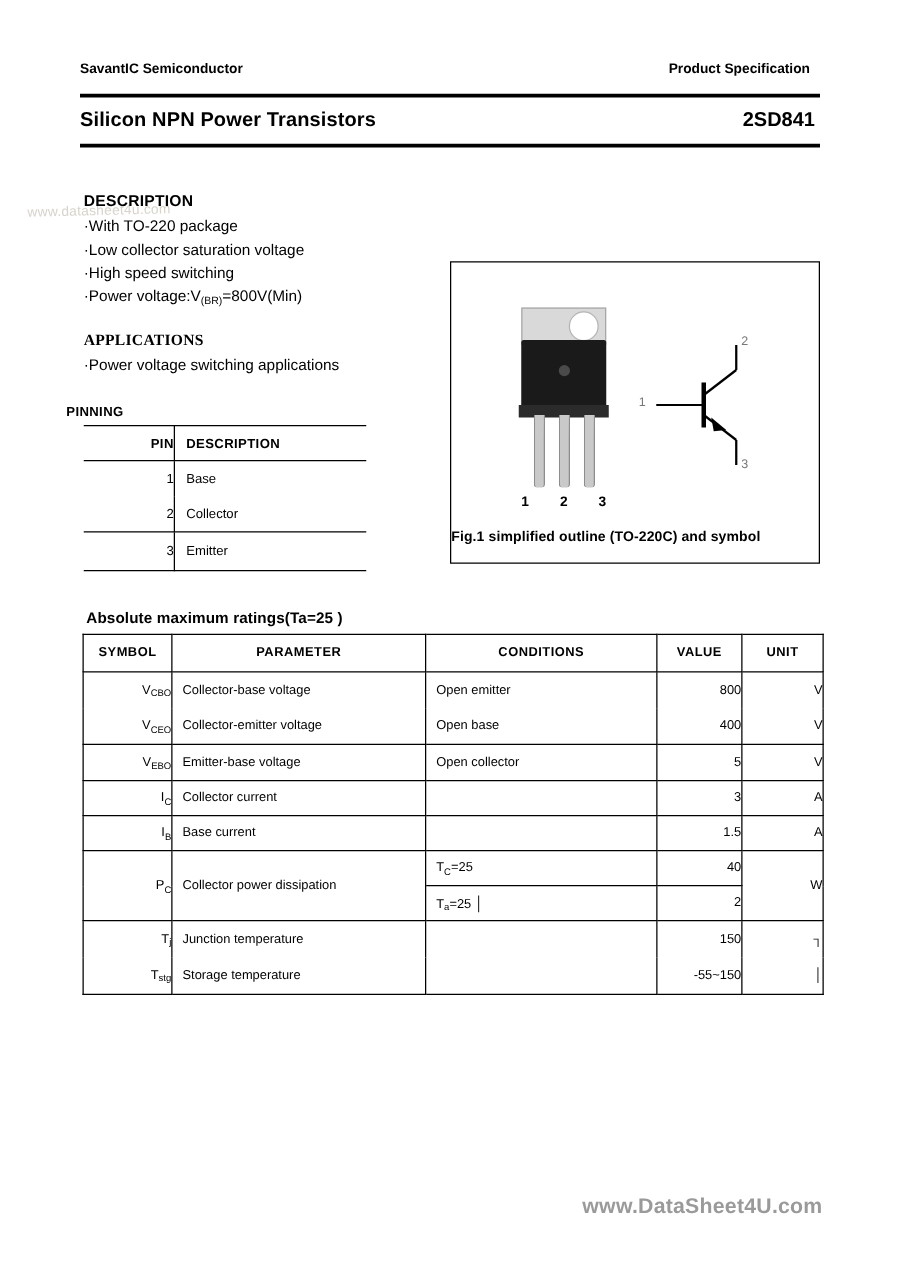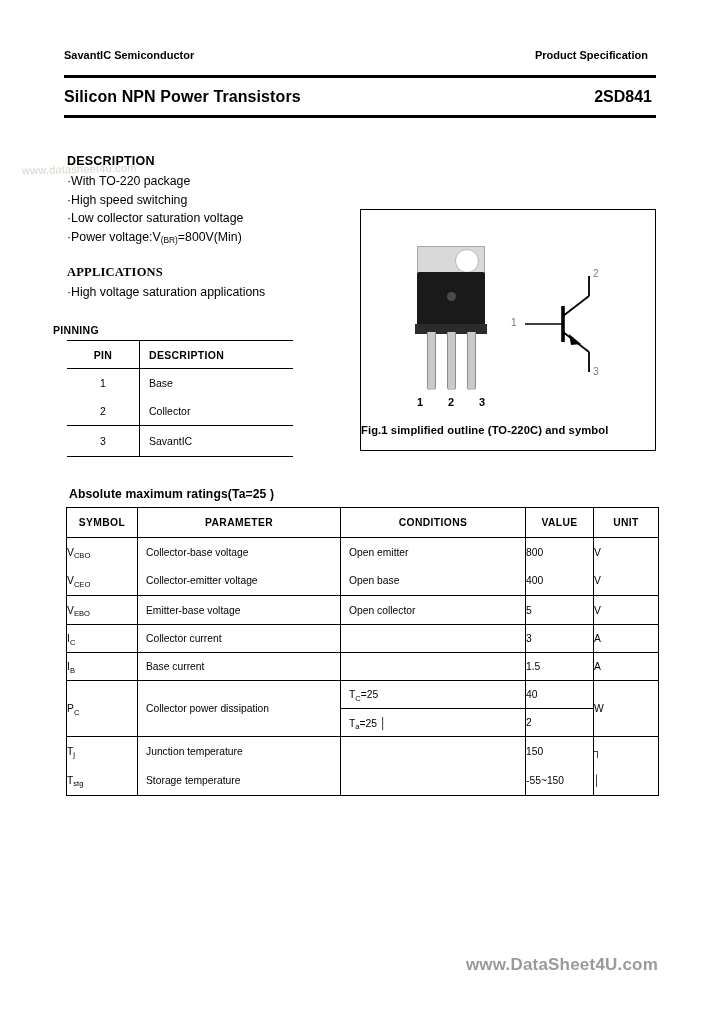--- a/index.html
+++ b/index.html
@@ -140,21 +140,21 @@
   }
   table.pin tr.hdr th {
     border-top: 1.4px solid #000;
     border-bottom: 1.4px solid #000;
     font-weight: bold;
     height: 27px;
     letter-spacing: 0.3px;
   }
   table.pin .c-pin {
     width: 72px;
-    text-align: center;
+    text-align: right;
     border-right: 1.1px solid #000;
   }
   table.pin .c-desc {
     text-align: left;
     padding-left: 9px;
   }
   table.pin tr.r1 td, table.pin tr.r2 td { height: 28px; }
   table.pin tr.r3 td { height: 30px; border-bottom: 1.4px solid #000; }
   table.pin tr.r2 td { border-bottom: 1.1px solid #000; }
 
@@ -291,21 +291,21 @@
     border-top-width: 1.5px;
   }
   .col-sym   { width: 71px; }
   .col-param { width: 203px; }
   .col-cond  { width: 185px; }
   .col-val   { width: 68px; }
   .col-unit  { width: 65px; }
 
   table.amr td.sym,
   table.amr td.val,
-  table.amr td.unit { text-align: left; }
+  table.amr td.unit { text-align: right; }
   table.amr td.param,
   table.amr td.cond { text-align: left; padding-left: 8px; }
   table.amr sub {
     font-size: 7.6px;
     vertical-align: baseline;
     position: relative;
     top: 2.5px;
   }
   
   .glyph-frag-a, .glyph-frag-b {
@@ -334,48 +334,48 @@
 
   <div class="title-row">
     <span class="title-left">Silicon NPN Power Transistors</span>
     <span class="title-right">2SD841</span>
   </div>
   <div class="rule-thick" id="rule2"></div>
 
   <div class="sec-head" id="desc-head">DESCRIPTION</div>
   <div class="bullets" id="desc-bullets">
     <div>·With TO-220 package</div>
+    <div>·Low collector saturation voltage</div>
     <div>·High speed switching</div>
-    <div>·Low collector saturation voltage</div>
     <div><span>·Power voltage:V</span><sub>(BR)</sub><span>=800V(Min)</span></div>
   </div>
 
   <div class="sec-head" id="app-head">APPLICATIONS</div>
   <div class="bullets" id="app-bullets">
-    <div>·High voltage saturation applications</div>
+    <div>·Power voltage switching applications</div>
   </div>
 
   <div id="pin-head">PINNING</div>
   <table class="pin">
     <tbody>
       <tr class="hdr">
         <th class="c-pin">PIN</th>
         <th class="c-desc">DESCRIPTION</th>
       </tr>
       <tr class="r1">
         <td class="c-pin">1</td>
         <td class="c-desc">Base</td>
       </tr>
       <tr class="r2">
         <td class="c-pin">2</td>
         <td class="c-desc">Collector</td>
       </tr>
       <tr class="r3">
         <td class="c-pin">3</td>
-        <td class="c-desc">SavantIC</td>
+        <td class="c-desc">Emitter</td>
       </tr>
     </tbody>
   </table>
 
   <div class="figbox">
 
     <div class="fig-pkg">
       <div class="pkg-tab">
         <div class="pkg-hole"></div>
       </div>

